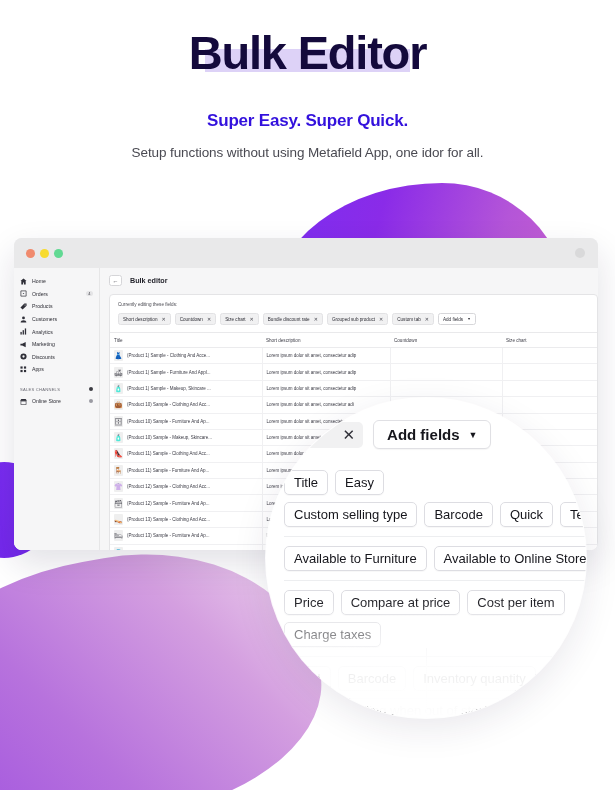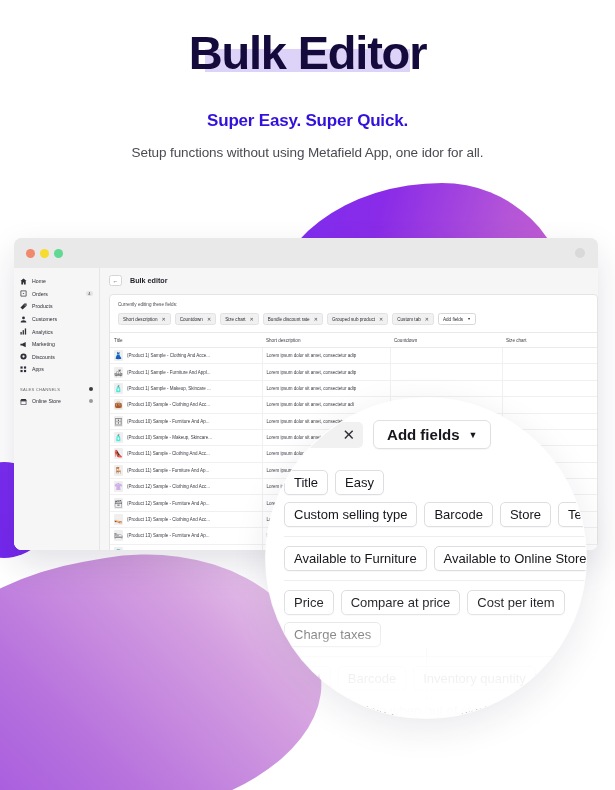--- a/index.html
+++ b/index.html
@@ -703,21 +703,21 @@
 
       <div id="lens-groups">
           <div class="fgroup">
             <div class="frow">
               <div class="chip">Title</div>
               <div class="chip">Easy</div>
             </div>
             <div class="frow">
               <div class="chip">Custom selling type</div>
               <div class="chip">Barcode</div>
-              <div class="chip">Store</div>
+              <div class="chip">Quick</div>
               <div class="chip">Template</div>
             </div>
           </div>
           <div class="fgroup">
             <div class="frow">
               <div class="chip">Available to Furniture</div>
               <div class="chip">Available to Online Store</div>
             </div>
           </div>
           <div class="fgroup">

